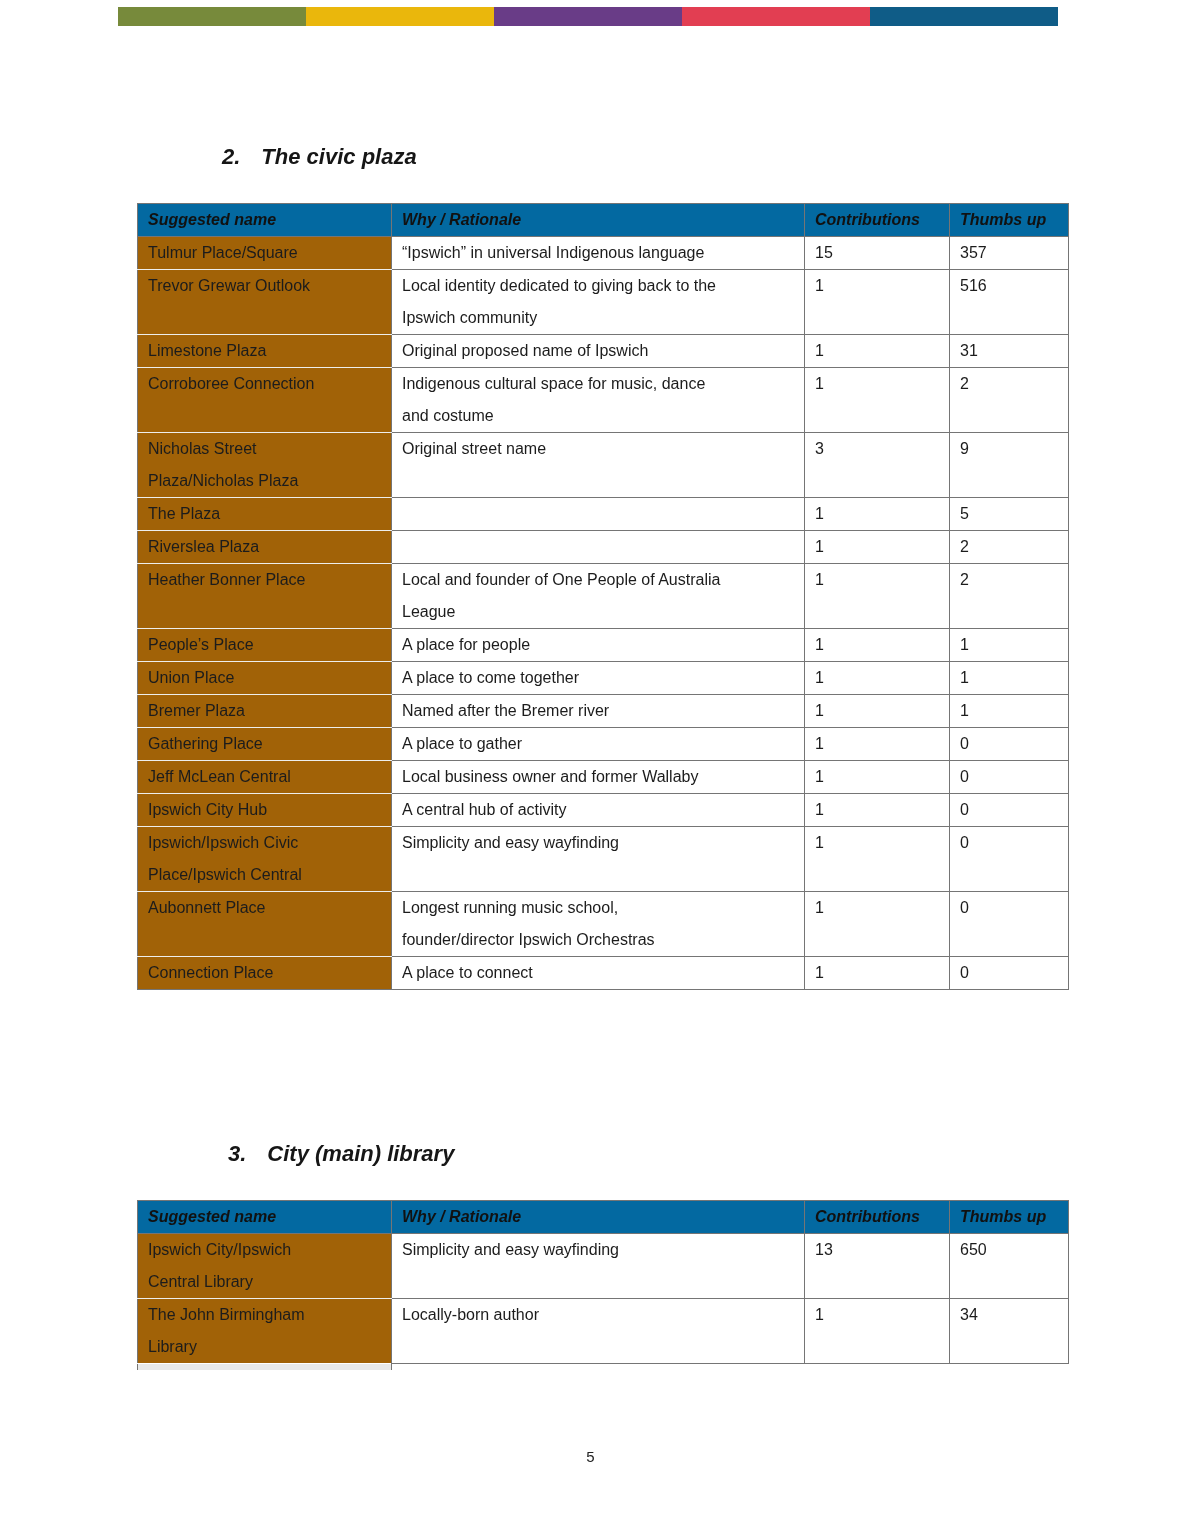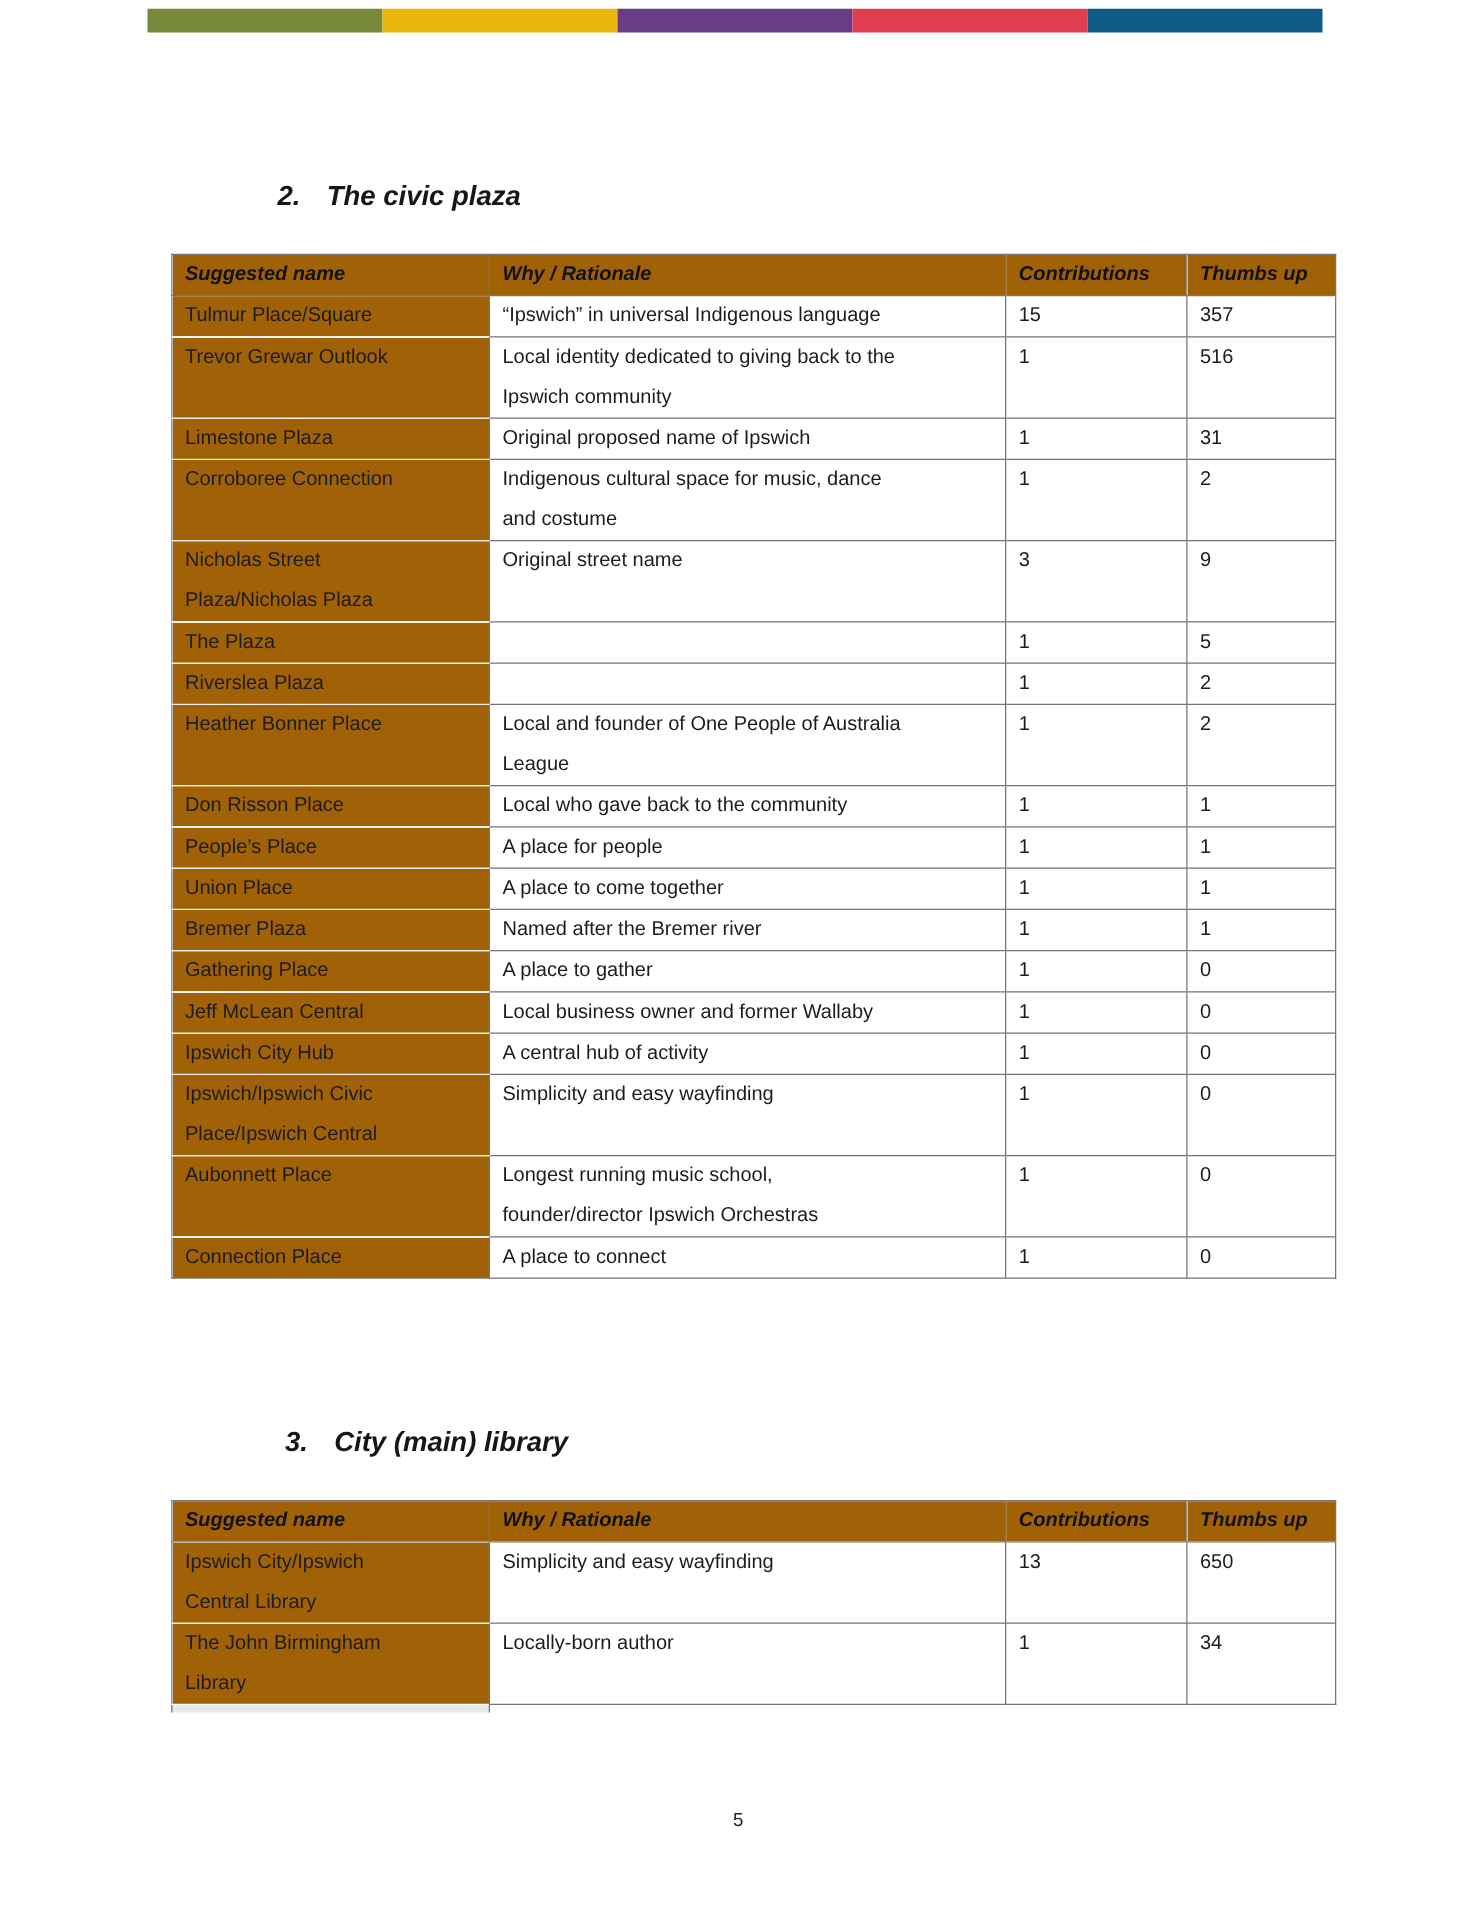--- a/index.html
+++ b/index.html
@@ -36,21 +36,21 @@
   table.doc th, table.doc td {
     border:1px solid #757575;
     padding:0 10px;
     vertical-align:top;
     line-height:32px;
     white-space:pre-line;
     overflow:hidden;
     text-align:left;
   }
   table.doc th {
-    background:#a16207;
+    background:#0369a1;
     font-weight:bold; font-style:italic;
     color:#111;
     height:32px;
   }
   
   table.doc td:first-child {
     background:#a16207;
     border-top-color:#eeeeec;
     border-bottom-color:#eeeeec;
   }
@@ -147,26 +147,20 @@
           <td>2</td>
         </tr>
         <tr>
           <td>Heather Bonner Place</td>
           <td>Local and founder of One People of Australia
 League</td>
           <td>1</td>
           <td>2</td>
         </tr>
         <tr>
-          <td>Don Risson Place</td>
-          <td>Local who gave back to the community</td>
-          <td>1</td>
-          <td>1</td>
-        </tr>
-        <tr>
           <td>People’s Place</td>
           <td>A place for people</td>
           <td>1</td>
           <td>1</td>
         </tr>
         <tr>
           <td>Union Place</td>
           <td>A place to come together</td>
           <td>1</td>
           <td>1</td>

